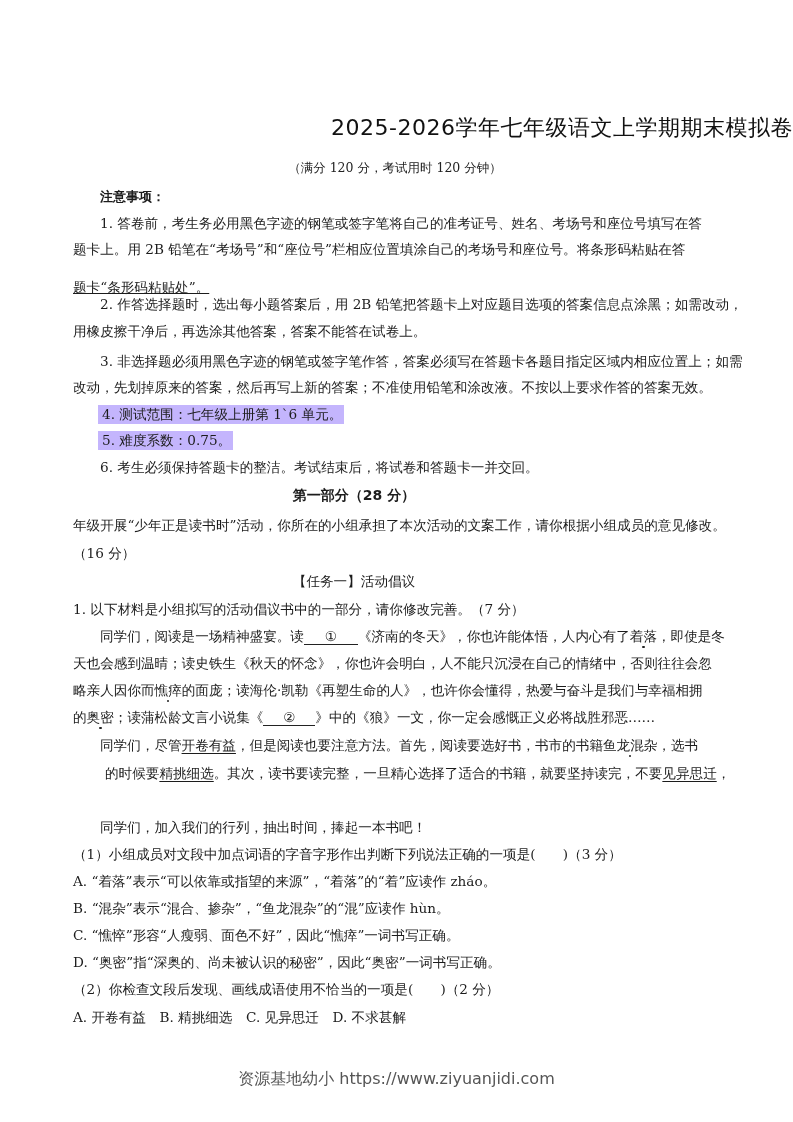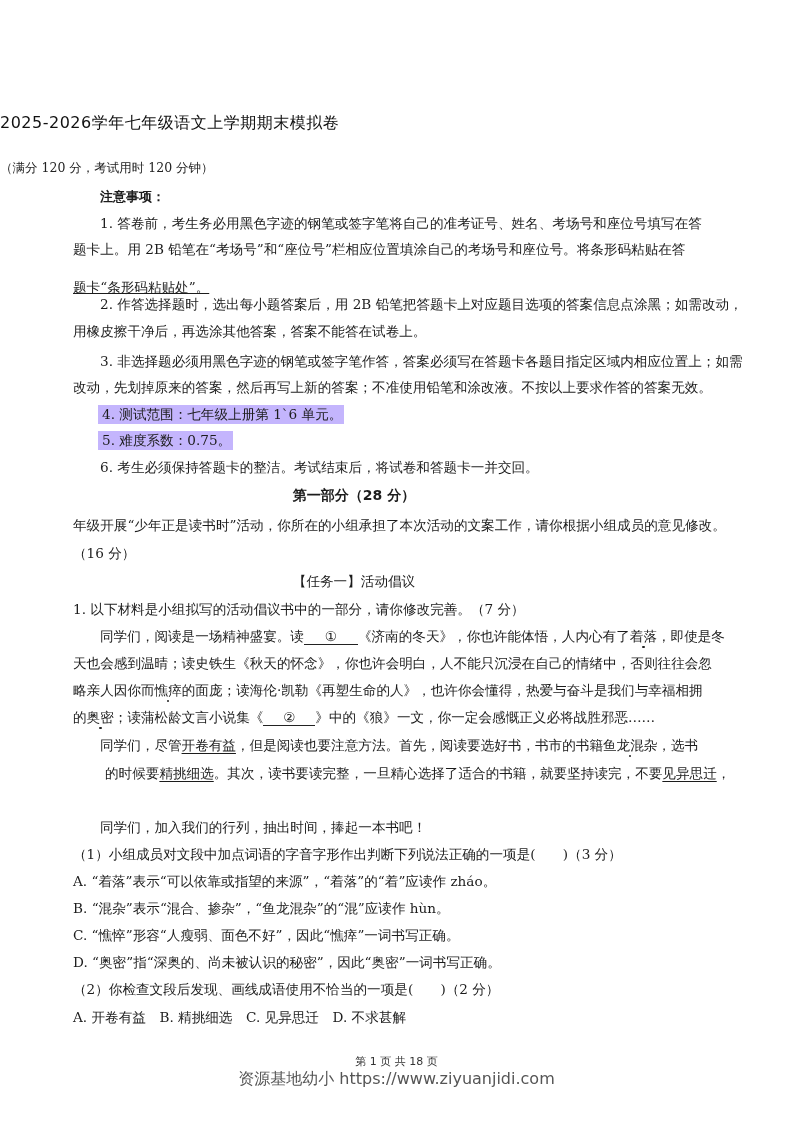--- a/index.html
+++ b/index.html
@@ -1,21 +1,21 @@
 <!DOCTYPE html>
 <html><head>
 <meta charset="utf-8">
 <style>
   html, body { margin: 0; padding: 0; background: #ffffff; }
   body { width: 793px; height: 1122px; position: relative; overflow: hidden;
          font-family: "DejaVu Serif", "Liberation Serif", serif; color: #1a1a1a; }
   .page { position: absolute; left: 0; top: 0; width: 793px; height: 1122px; }
-  .title { position: absolute; left: 0; width: 793px; top: 113px; text-align: left;
-           font-family: "DejaVu Sans", "Liberation Sans", sans-serif; font-size: 16px; letter-spacing: 0.5px; color: #111; }
-  .subtitle { position: absolute; left: 0; width: 790px; top: 160px; font-size: 12.5px; color: #222; }
+  .title { position: absolute; left: 0; width: 793px; top: 113px; text-align: right;
+           font-family: "DejaVu Sans", "Liberation Sans", sans-serif; font-size: 22px; letter-spacing: 0.5px; color: #111; }
+  .subtitle { position: absolute; left: 0; width: 790px; top: 160px; text-align: center; font-size: 12.5px; color: #222; }
   .line { position: absolute; left: 73px; width: 650px; font-size: 13.6px; line-height: 18px; white-space: nowrap; color: #1c1c1c; }
   .indent { left: 100px; }
   .bold { font-family: "DejaVu Sans", "Liberation Sans", sans-serif; font-weight: bold; }
   .hl { background: #c4b5fd; padding: 1px 2px 2px 4px; margin-left: -2px; }
   .center { left: 0; width: 708px; text-align: center; }
   .u { text-decoration: underline; text-underline-offset: 3px; }
   .dot { position: relative; }
   .dot::after { content: ""; position: absolute; left: 50%; bottom: -4px; width: 2.5px; height: 2.5px;
                 margin-left: -1.2px; border-radius: 50%; background: #222; }
   .blank { display: inline-block; border-bottom: 1px solid #222; text-align: center; line-height: 16px; }
@@ -77,15 +77,14 @@
 
   <div class="line" style="top:845px;">（1）小组成员对文段中加点词语的字音字形作出判断下列说法正确的一项是(　　)（3 分）</div>
   <div class="line" style="top:872px;">A. “着落”表示“可以依靠或指望的来源”，“着落”的“着”应读作 zháo。</div>
   <div class="line" style="top:899px;">B. “混杂”表示“混合、掺杂”，“鱼龙混杂”的“混”应读作 hùn。</div>
   <div class="line" style="top:926px;">C. “憔悴”形容“人瘦弱、面色不好”，因此“憔瘁”一词书写正确。</div>
   <div class="line" style="top:953px;">D. “奥密”指“深奥的、尚未被认识的秘密”，因此“奥密”一词书写正确。</div>
 
   <div class="line" style="top:980px;">（2）你检查文段后发现、画线成语使用不恰当的一项是(　　)（2 分）</div>
   <div class="line" style="top:1008px;">A. 开卷有益　B. 精挑细选　C. 见异思迁　D. 不求甚解</div>
 
-  <div class="footer-page">第 1 页 共 18 页</div>
   <div class="footer-water">资源基地幼小 https://www.ziyuanjidi.com</div>
 </div>
 
 </body></html>

